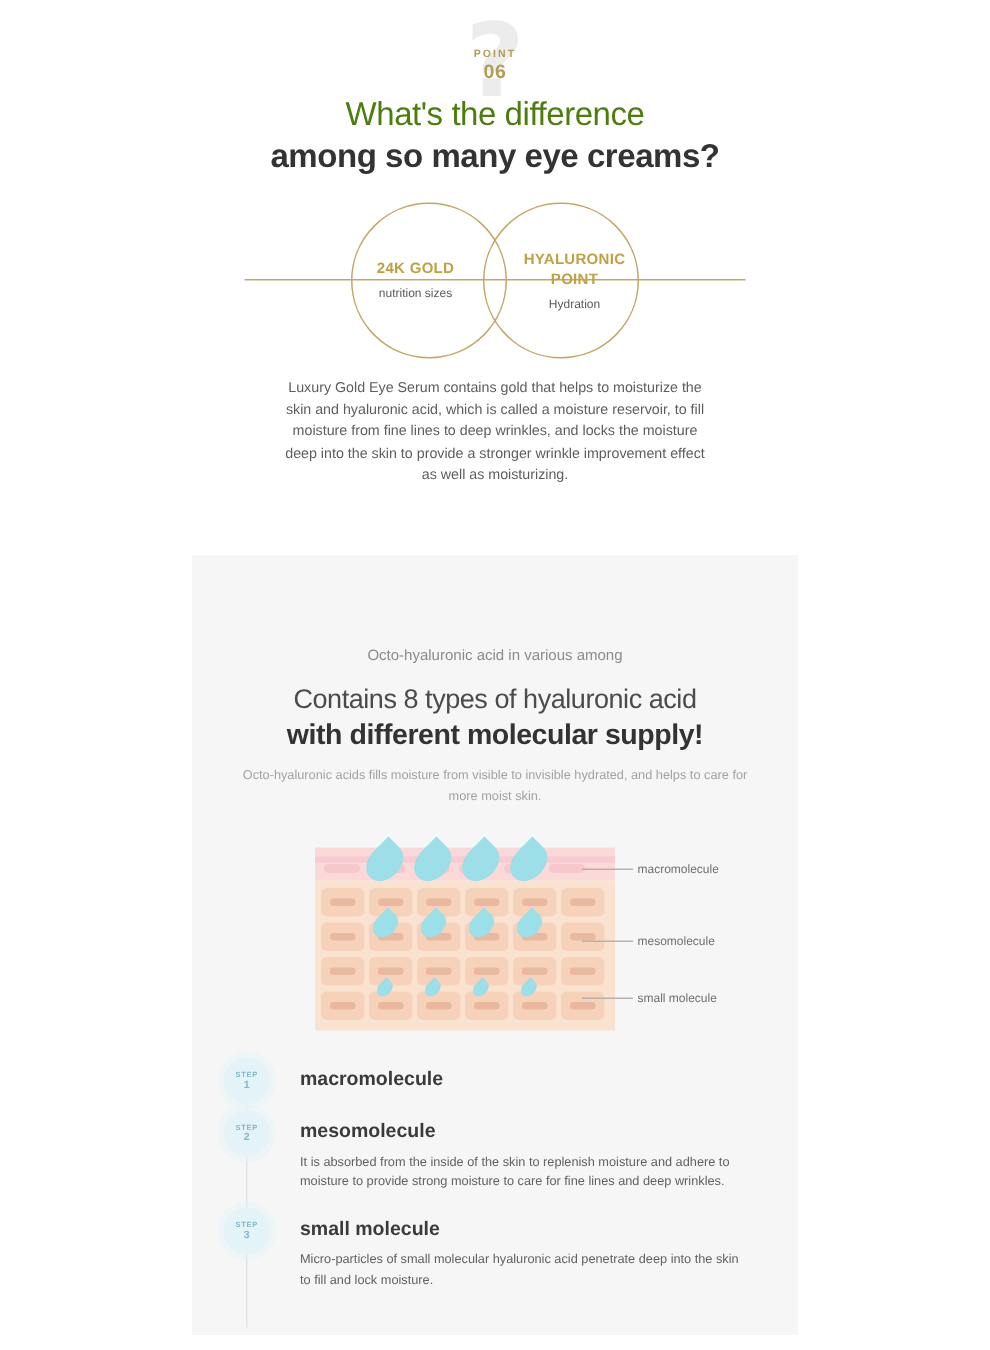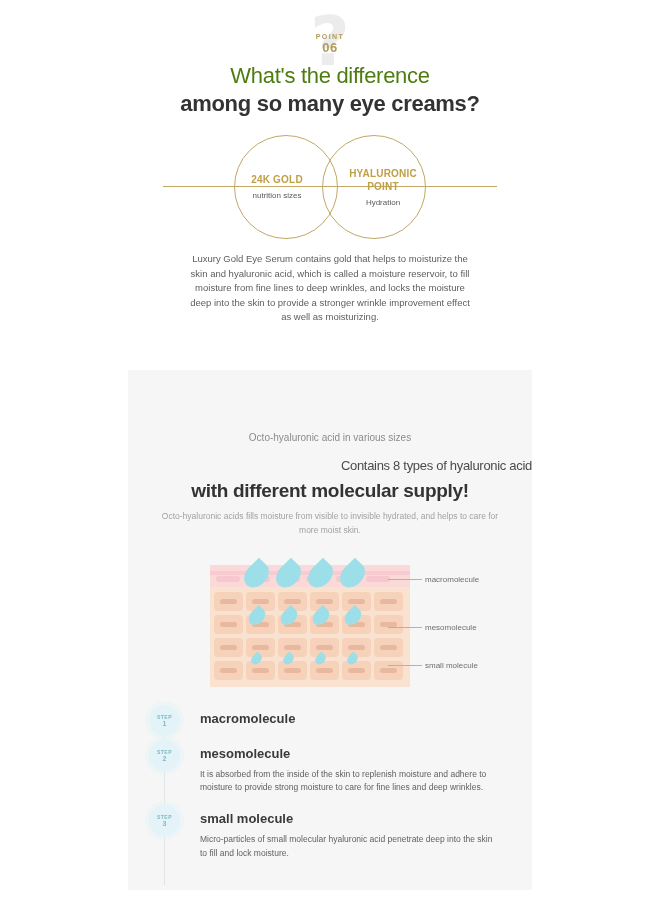--- a/index.html
+++ b/index.html
@@ -54,22 +54,22 @@
 
   
   .intro{position:absolute;left:190px;top:252px;width:280px;text-align:center;
     font-size:9.5px;line-height:14.6px;color:#5d5d5d;}
 
   
   .panel{position:absolute;left:128px;top:370px;width:404px;height:520px;background:#f6f6f6;}
 
   .p-eyebrow{position:absolute;left:0;top:61px;width:404px;text-align:center;
     font-size:10px;color:#8b8b8b;line-height:14px;}
-  .p-h1{position:absolute;left:0;top:83px;width:404px;text-align:right;
-    font-size:13px;color:#4b4b4b;font-weight:400;line-height:26px;letter-spacing:-.3px;}
+  .p-h1{position:absolute;left:0;top:83px;width:404px;text-align:center;
+    font-size:18px;color:#4b4b4b;font-weight:400;line-height:26px;letter-spacing:-.3px;}
   .p-h2{position:absolute;left:0;top:108px;width:404px;text-align:center;
     font-size:19px;color:#333;font-weight:700;line-height:26px;letter-spacing:-.3px;}
   .p-sub{position:absolute;left:32px;top:140px;width:340px;text-align:center;
     font-size:8.5px;color:#a2a2a2;line-height:13.5px;}
 
   
   .diagram{position:absolute;left:82px;top:195px;width:200px;height:122px;}
   .epidermis{position:absolute;left:0;top:0;width:200px;height:22px;background:#fbd9d9;}
   .epi-line{position:absolute;left:0;top:6px;width:200px;height:4px;background:#f7c7cf;opacity:.85;}
   .epi-cell{position:absolute;height:6px;border-radius:3px;background:#f2b9c2;opacity:.55;}
@@ -129,21 +129,21 @@
         <span>HYALURONIC</span><br>
         <span>POINT</span>
       </div>
       <div class="c-sub">Hydration</div>
     </div>
   </div>
 
   <div class="intro">Luxury Gold Eye Serum contains gold that helps to moisturize the skin and hyaluronic acid, which is called a moisture reservoir, to fill moisture from fine lines to deep wrinkles, and locks the moisture deep into the skin to provide a stronger wrinkle improvement effect as well as moisturizing.</div>
 
   <div class="panel">
-    <div class="p-eyebrow">Octo-hyaluronic acid in various sizes</div>
+    <div class="p-eyebrow">Octo-hyaluronic acid in various among</div>
     <div class="p-h1">Contains 8 types of hyaluronic acid</div>
     <div class="p-h2">with different molecular supply!</div>
     <div class="p-sub">Octo-hyaluronic acids fills moisture from visible to invisible hydrated, and helps to care for more moist skin.</div>
 
     <div class="diagram">
       <div class="epidermis">
         <div class="epi-line"></div>
         <div class="epi-cell" style="left:6px;top:11px;width:24px;"></div>
         <div class="epi-cell" style="left:36px;top:11px;width:24px;"></div>
         <div class="epi-cell" style="left:66px;top:11px;width:24px;"></div>

